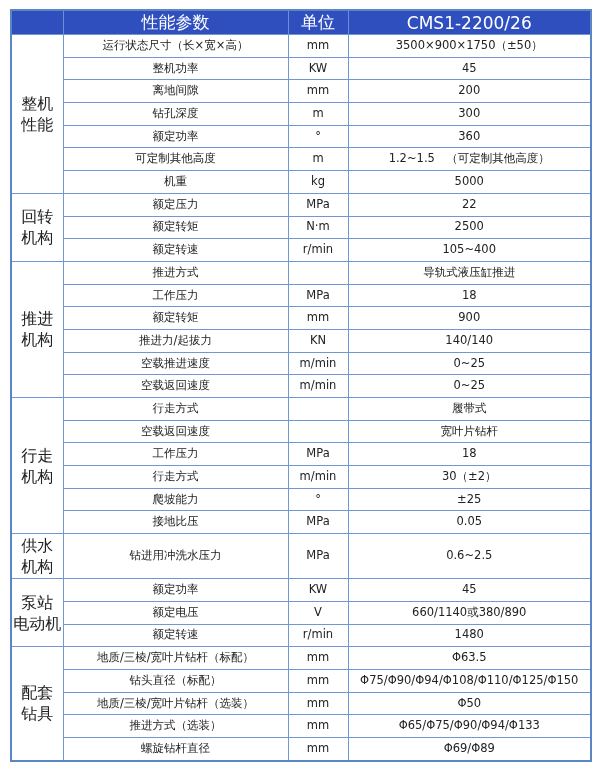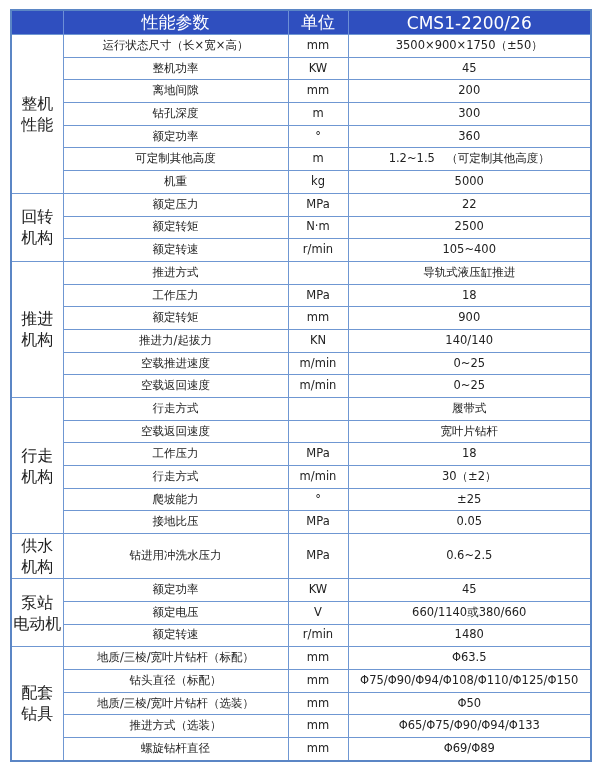--- a/index.html
+++ b/index.html
@@ -195,21 +195,21 @@
         <span>泵站</span>
         <span>电动机</span>
       </td>
       <td>额定功率</td>
       <td>KW</td>
       <td>45</td>
     </tr>
     <tr>
       <td>额定电压</td>
       <td>V</td>
-      <td>660/1140或380/660</td>
+      <td>660/1140或380/890</td>
     </tr>
     <tr>
       <td>额定转速</td>
       <td>r/min</td>
       <td>1480</td>
     </tr>
 
     <tr>
       <td class="group" rowspan="5">
         <span>配套</span>

